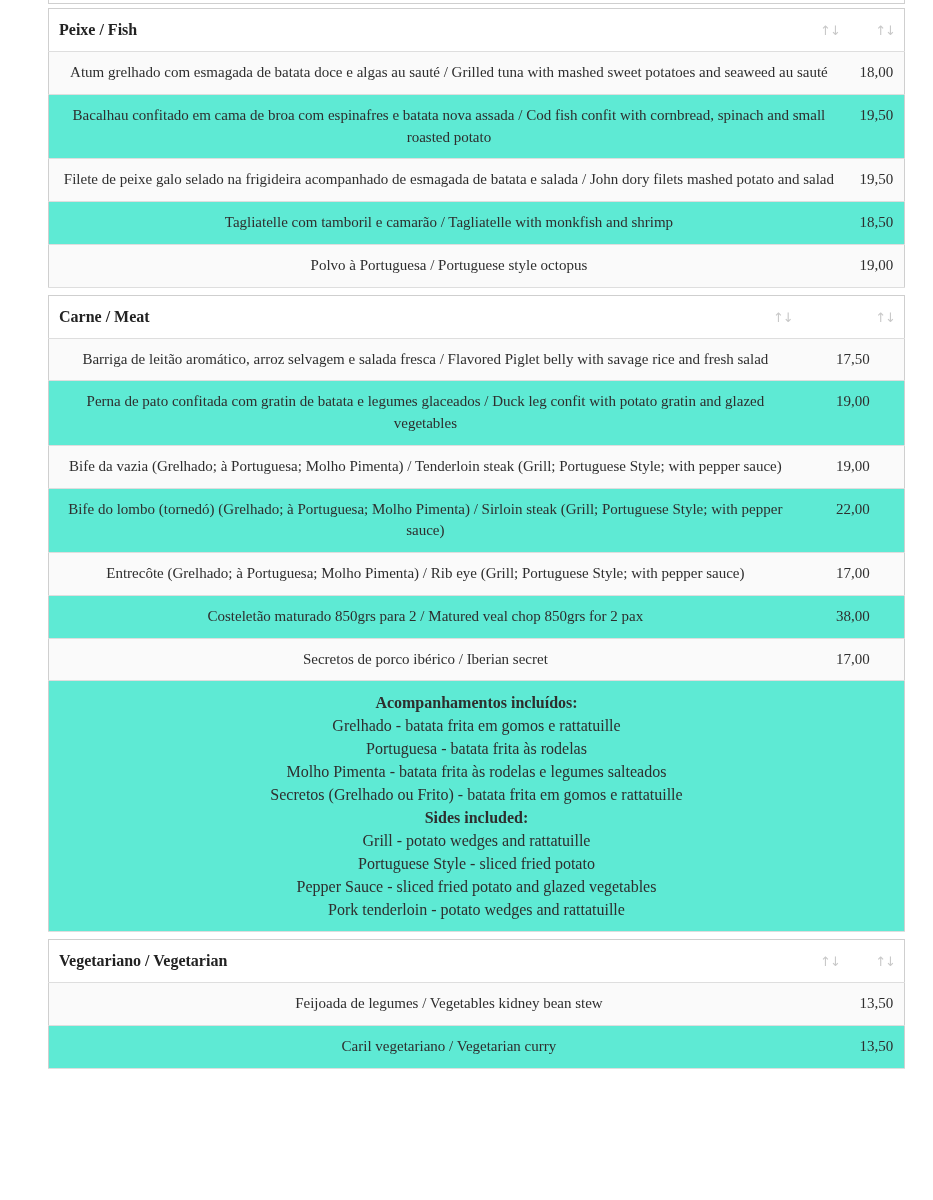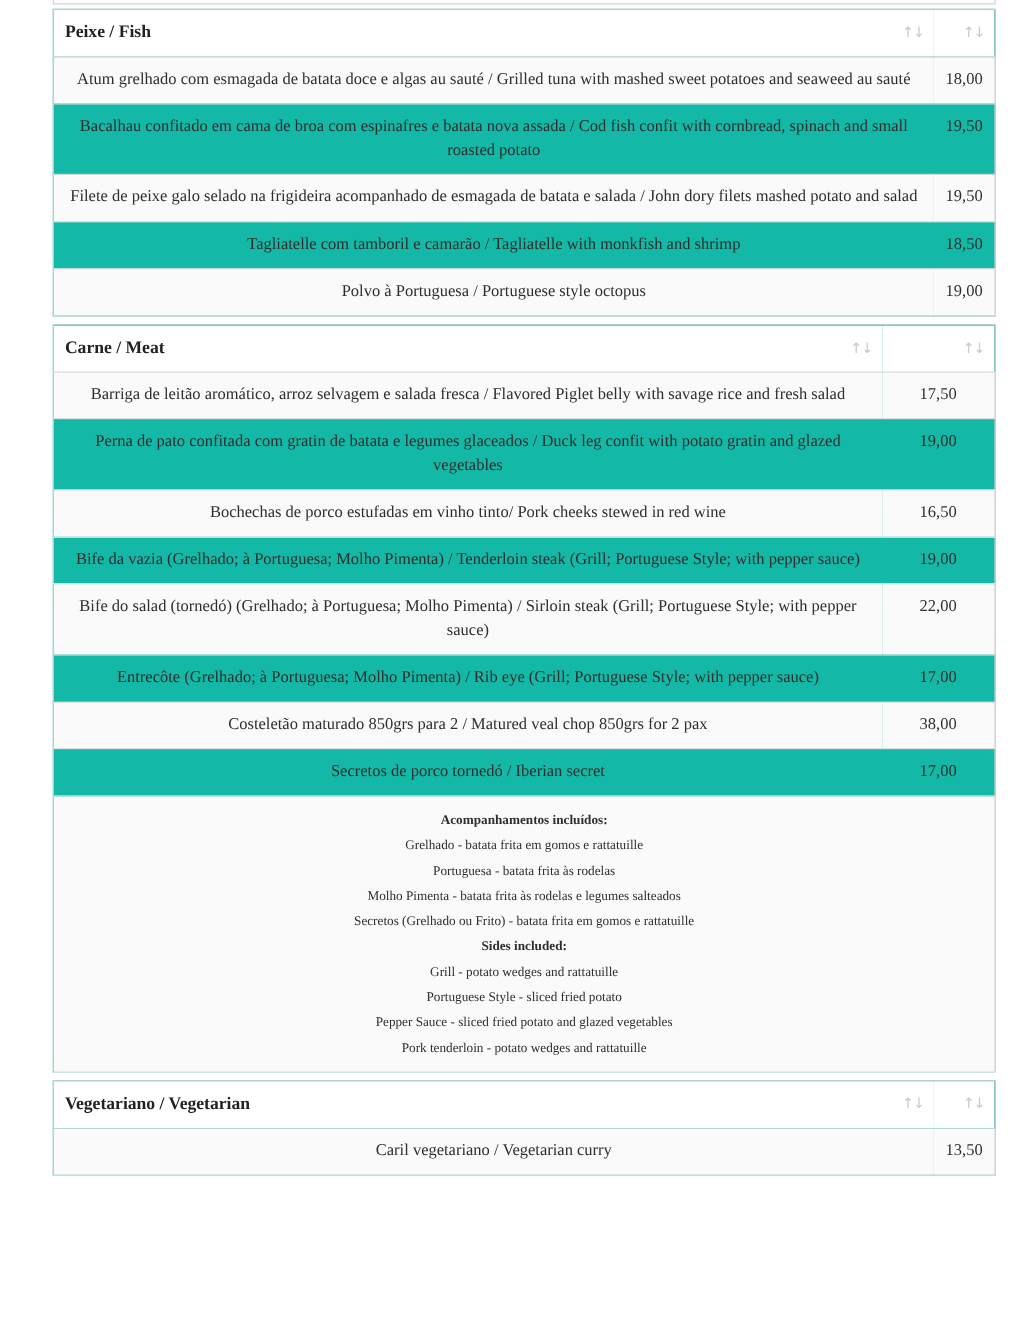--- a/index.html
+++ b/index.html
@@ -20,21 +20,21 @@
     margin-bottom: 4px;
     background: #fff;
   }
 
   table.menu-table {
     width: 100%;
     border-collapse: collapse;
     border: 1px solid #cfcfcf;
     margin-bottom: 7px;
     table-layout: fixed;
-    background: #14b8a6;
+    background: #5eead4;
   }
   table.fish col.c1, table.veg col.c1 { width: 93.5%; }
   table.meat col.c1 { width: 88%; }
 
   .menu-table tr { border-bottom: 1px solid #dedede; }
 
   .menu-table th {
     text-align: left;
     font-size: 16px;
     font-weight: bold;
@@ -59,21 +59,21 @@
     top: 50%;
     transform: translateY(-50%);
     color: #c9c9c9;
     font-size: 13px;
     letter-spacing: -1px;
     font-family: "DejaVu Sans", sans-serif;
     font-weight: normal;
   }
 
   .note-cell { padding: 12px 10px; }
-  .note-line { line-height: 23px; font-size: 12px; }
+  .note-line { line-height: 23px; font-size: 16px; }
   .note-line.bold { font-weight: bold; }
 </style>
 </head>
 <body>
 
 <div class="content">
 
   <div class="table-edge-top"></div>
 
   <table class="menu-table fish">
@@ -135,41 +135,37 @@
     <tbody>
       <tr>
         <td>Barriga de leitão aromático, arroz selvagem e salada fresca / Flavored Piglet belly with savage rice and fresh salad</td>
         <td class="price">17,50</td>
       </tr>
       <tr>
         <td>Perna de pato confitada com gratin de batata e legumes glaceados / Duck leg confit with potato gratin and glazed vegetables</td>
         <td class="price">19,00</td>
       </tr>
       <tr>
-        <td>Bochechas de porco estufadas em vinho tinto/ Pork cheeks stewed in red wine</td>
-        <td class="price">16,50</td>
-      </tr>
-      <tr>
         <td>Bife da vazia (Grelhado; à Portuguesa; Molho Pimenta) / Tenderloin steak (Grill; Portuguese Style; with pepper sauce)</td>
         <td class="price">19,00</td>
       </tr>
       <tr>
-        <td>Bife do salad (tornedó) (Grelhado; à Portuguesa; Molho Pimenta) / Sirloin steak (Grill; Portuguese Style; with pepper sauce)</td>
+        <td>Bife do lombo (tornedó) (Grelhado; à Portuguesa; Molho Pimenta) / Sirloin steak (Grill; Portuguese Style; with pepper sauce)</td>
         <td class="price">22,00</td>
       </tr>
       <tr>
         <td>Entrecôte (Grelhado; à Portuguesa; Molho Pimenta) / Rib eye (Grill; Portuguese Style; with pepper sauce)</td>
         <td class="price">17,00</td>
       </tr>
       <tr>
         <td>Costeletão maturado 850grs para 2 / Matured veal chop 850grs for 2 pax</td>
         <td class="price">38,00</td>
       </tr>
       <tr>
-        <td>Secretos de porco tornedó / Iberian secret</td>
+        <td>Secretos de porco ibérico / Iberian secret</td>
         <td class="price">17,00</td>
       </tr>
       <tr>
         <td class="note-cell" colspan="2">
           <div class="note-line bold">Acompanhamentos incluídos:</div>
           <div class="note-line">Grelhado - batata frita em gomos e rattatuille</div>
           <div class="note-line">Portuguesa - batata frita às rodelas</div>
           <div class="note-line">Molho Pimenta - batata frita às rodelas e legumes salteados</div>
           <div class="note-line">Secretos (Grelhado ou Frito) - batata frita em gomos e rattatuille</div>
           <div class="note-line bold">Sides included:</div>
@@ -193,19 +189,23 @@
           <span>Vegetariano / Vegetarian</span>
           <span class="sort">↑↓</span>
         </th>
         <th>
           <span class="sort">↑↓</span>
         </th>
       </tr>
     </thead>
     <tbody>
       <tr>
+        <td>Feijoada de legumes / Vegetables kidney bean stew</td>
+        <td class="price">13,50</td>
+      </tr>
+      <tr>
         <td>Caril vegetariano / Vegetarian curry</td>
         <td class="price">13,50</td>
       </tr>
     </tbody>
   </table>
 
 </div>
 
 </body></html>

